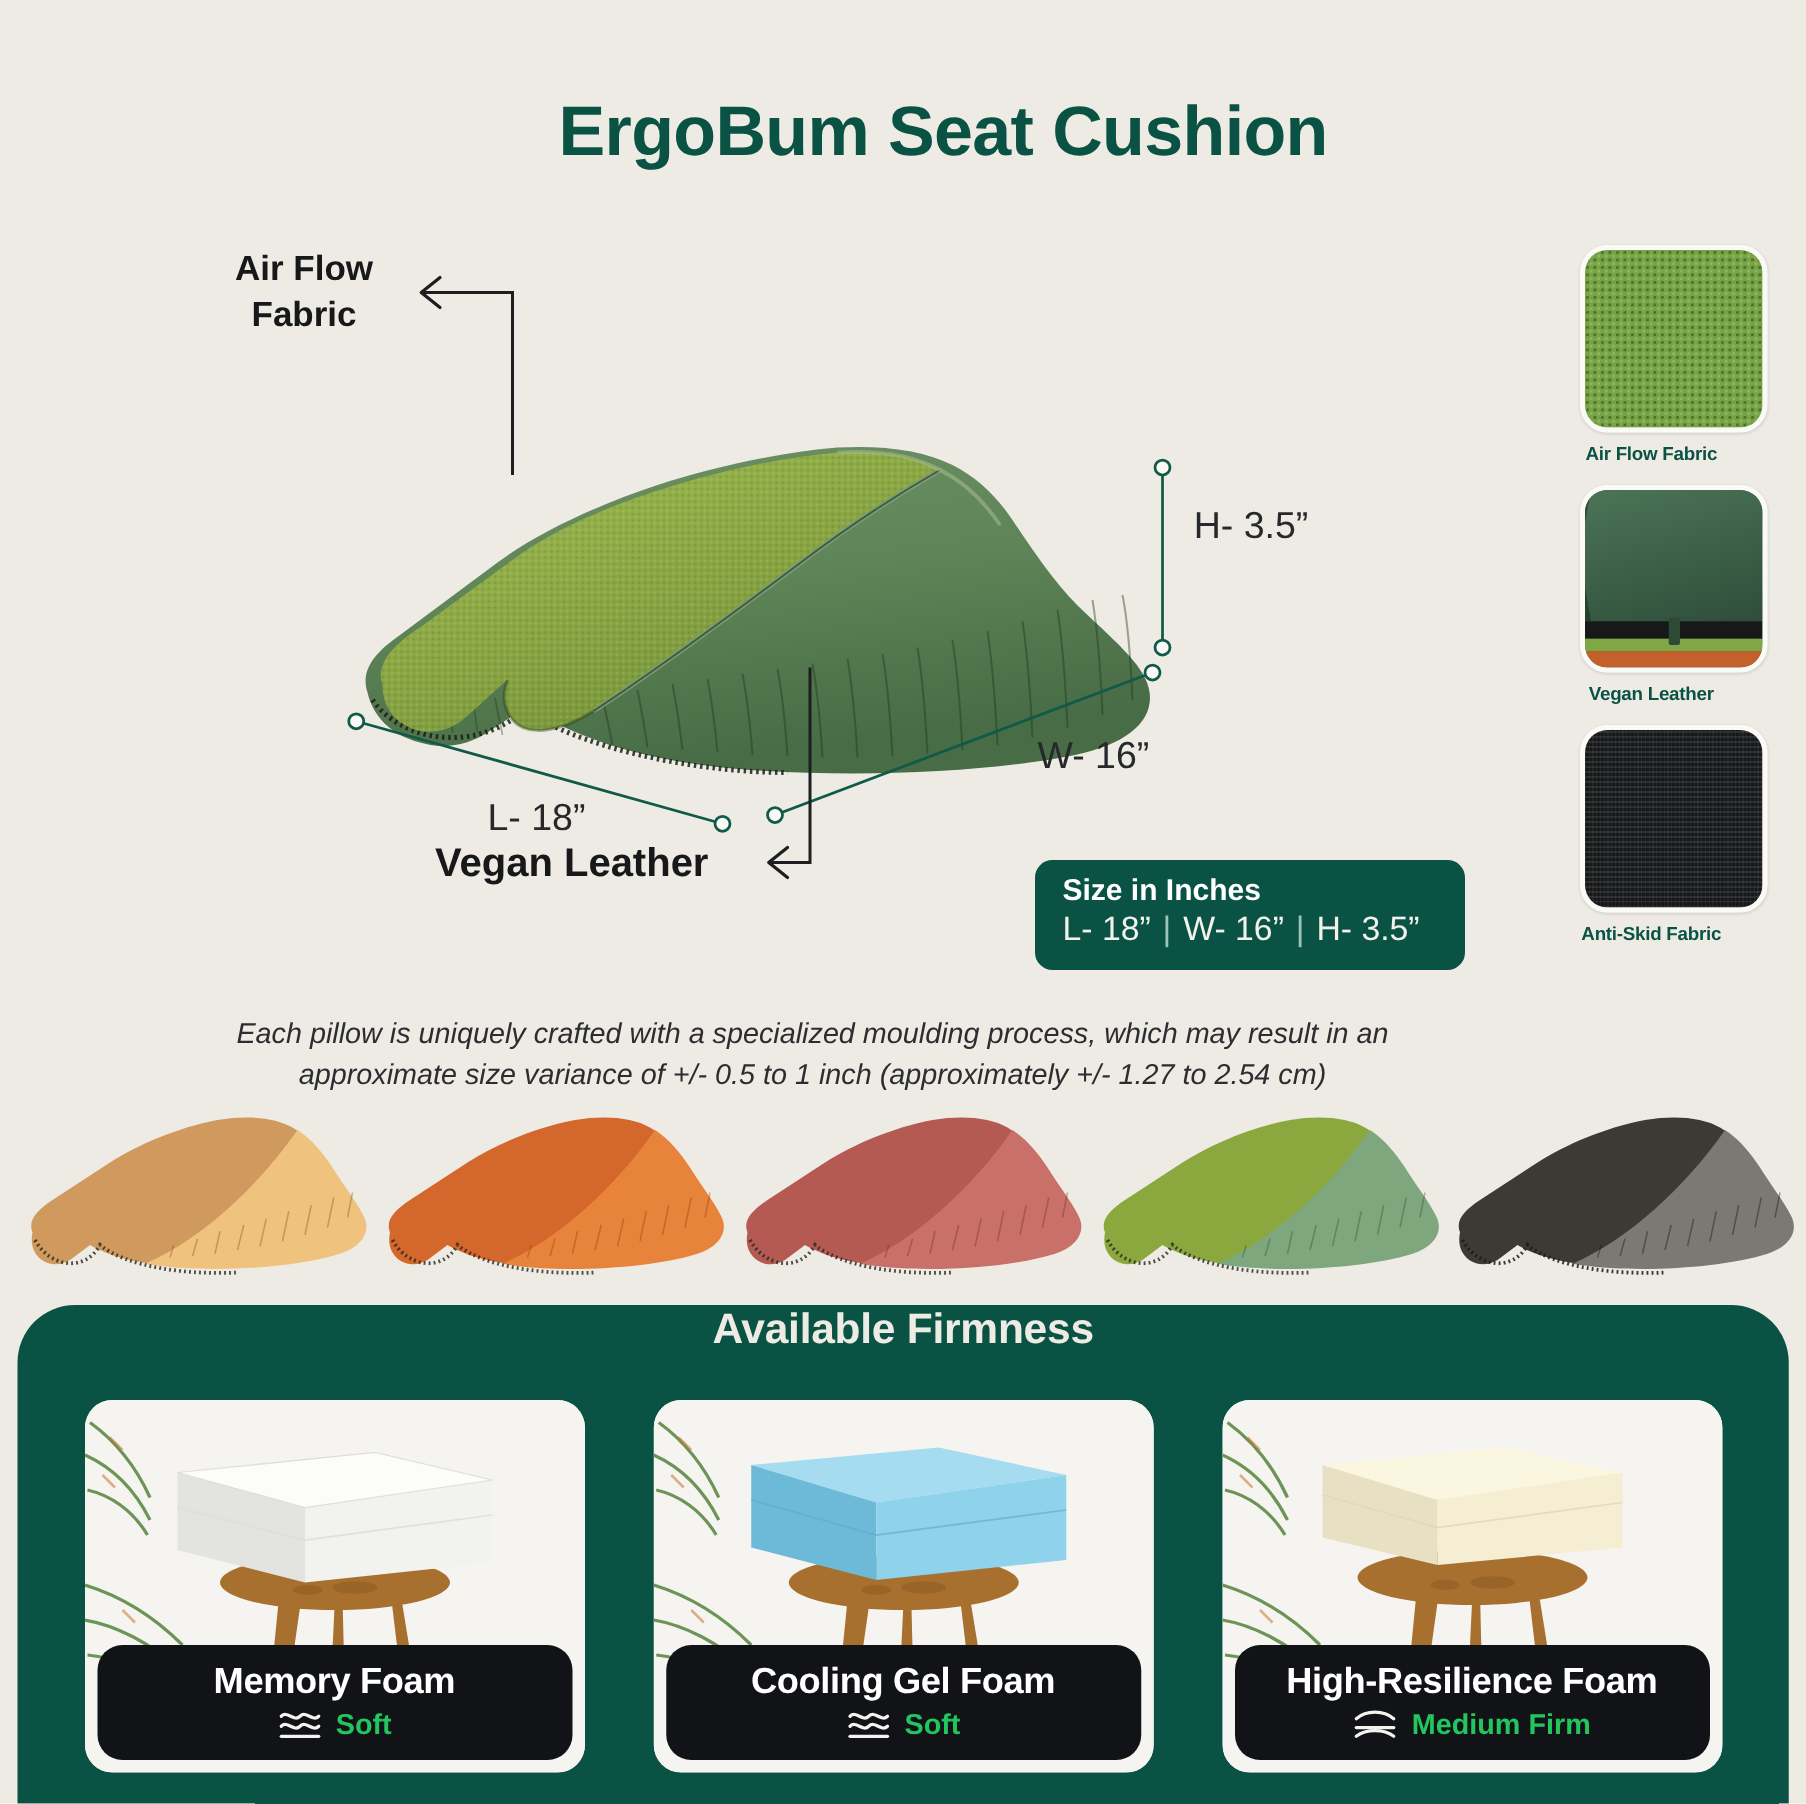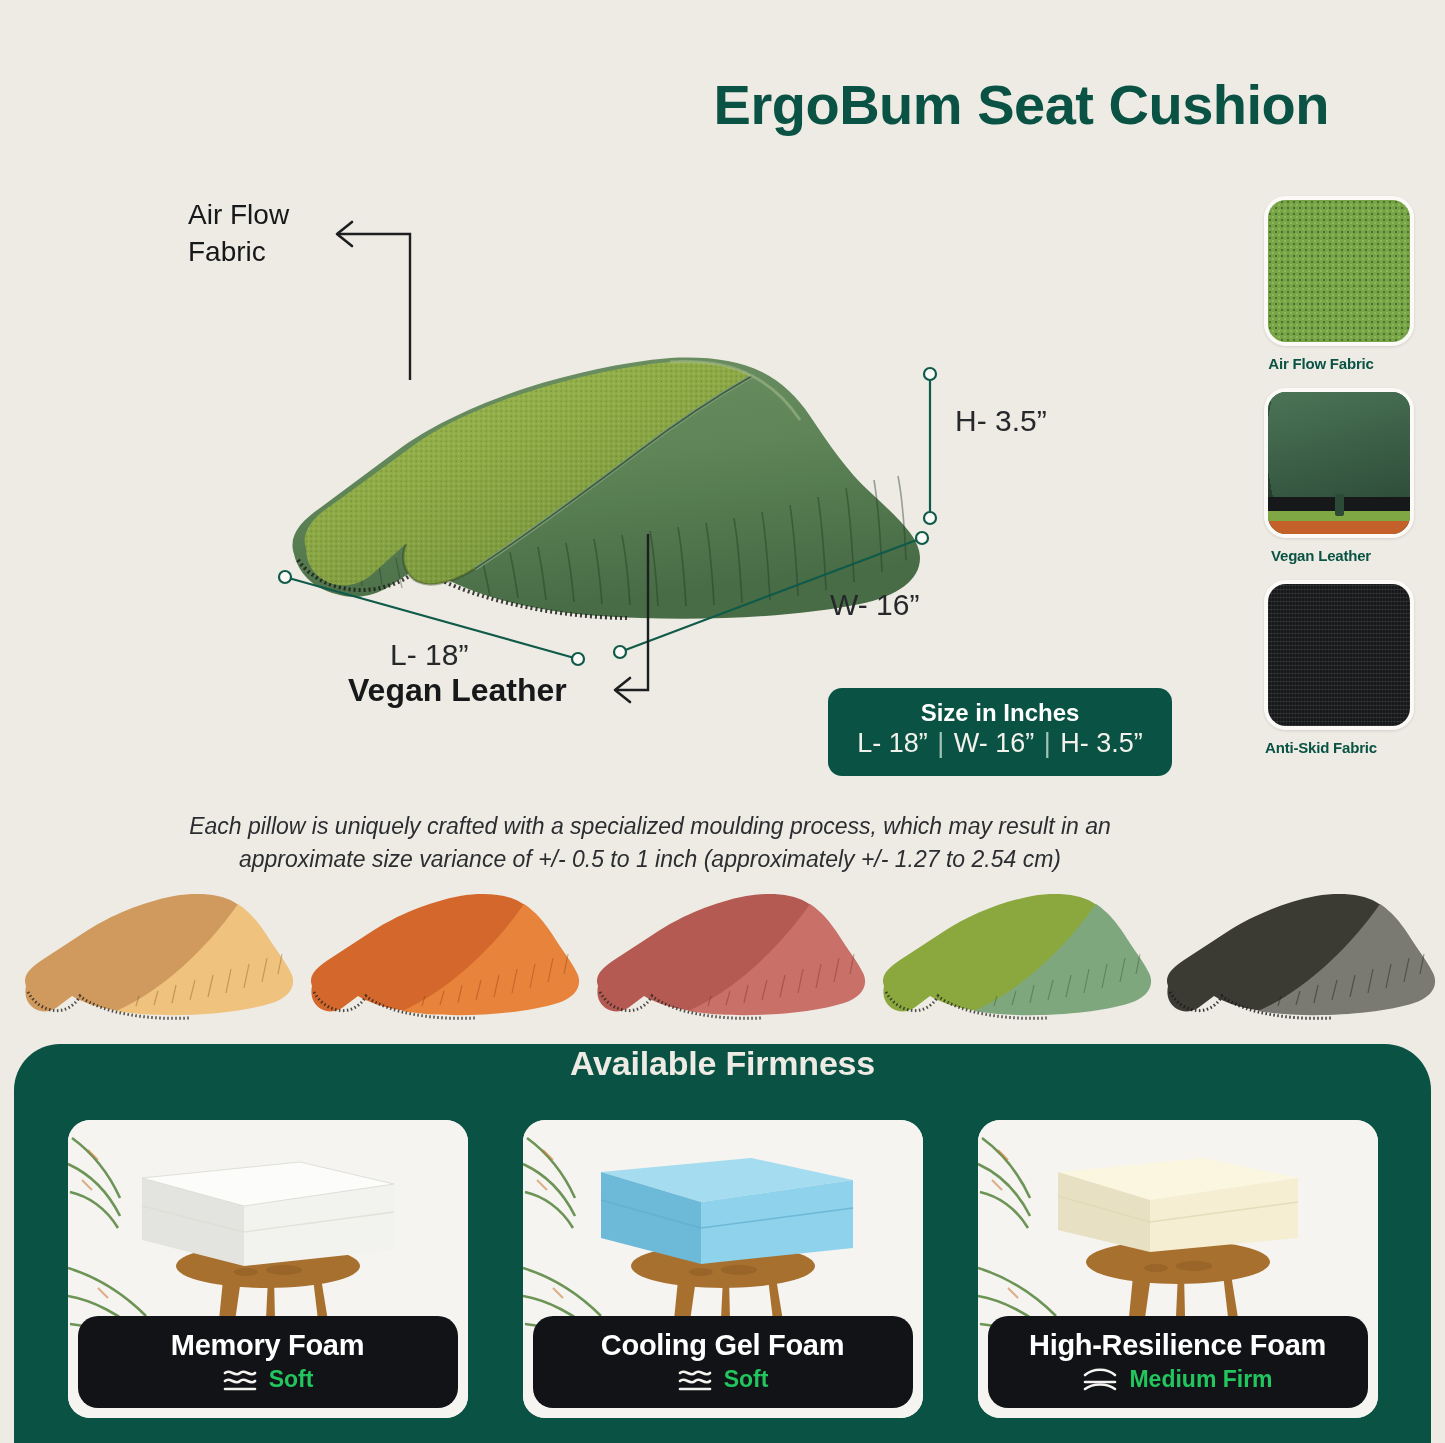--- a/index.html
+++ b/index.html
@@ -10,33 +10,34 @@
   #page {
     position:relative;
     width:1445px; height:1443px;
     background:#EDEBE4;
     overflow:hidden;
   }
 
   
   .title {
     position:absolute; left:0; top:72px; width:1329px;
-    text-align:right;
+    text-align:center;
     padding-left:180px;
     font-size:56px; font-weight:bold;
     letter-spacing:-0.5px;
     color:#0A5344;
     white-space:nowrap;
   }
 
   
   .callout-airflow {
     position:absolute; left:188px; top:196px;
-    font-size:28px; font-weight:normal; line-height:1.33;
+    font-size:28px; font-weight:bold; line-height:1.33;
     color:#17181A;
+    text-align:center;
   }
   .airflow-leader { position:absolute; left:330px; top:212px; }
 
   
   .cushion-main { position:absolute; left:270px; top:300px; }
 
   
   .dim-label {
     position:absolute;
     font-size:30px; font-weight:400; color:#26282B;
@@ -56,21 +57,20 @@
   
   .dims-svg { position:absolute; left:0; top:0; }
 
   
   .size-badge {
     position:absolute; left:828px; top:688px;
     width:344px; height:88px;
     background:#0A5344;
     border-radius:14px;
     padding:11px 22px 0 22px;
-    text-align:center;
   }
   .size-badge-title {
     font-size:24px; font-weight:bold; color:#FFFFFF; line-height:1.15;
   }
   .size-badge-values {
     font-size:27px; font-weight:400; color:#F2F1EC; line-height:1.25;
     white-space:nowrap;
   }
   .size-sep { color:#9FC3B6; padding:0 2px; }
 

